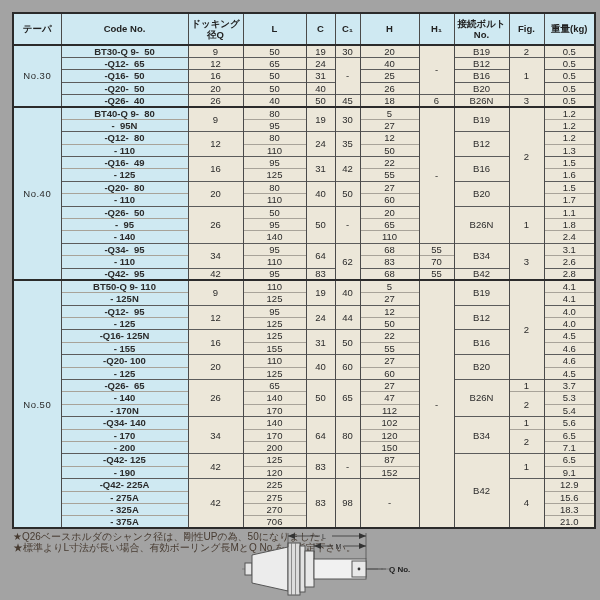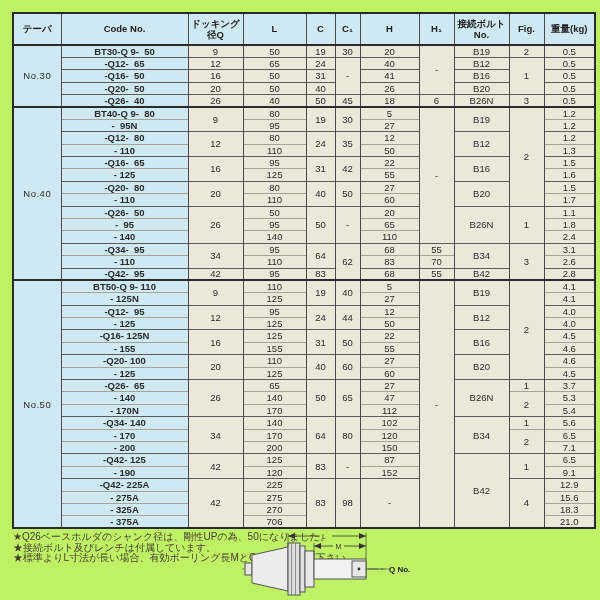--- a/index.html
+++ b/index.html
@@ -1,17 +1,17 @@
 <!DOCTYPE html>
 <html><head>
 <meta charset="utf-8">
 <style>
   html,body {margin:0; padding:0;}
   .page {
-    position:relative; width:600px; height:600px; background:#bef264;
+    position:relative; width:600px; height:600px; background:#a3a3a3;
     font-family:"Liberation Sans", sans-serif; overflow:hidden;
   }
   table.spec {
     position:absolute; left:12px; top:12px; width:582px;
     border-collapse:collapse; table-layout:fixed;
     border:2px solid #2b2b2b;
   }
   table.spec th {
     background:#cfe9f2; font-size:9.5px; font-weight:bold; color:#222;
     white-space:pre-line; line-height:1.2; padding:0; height:30px;
@@ -96,21 +96,21 @@
           <td class="vc">40</td>
           <td class="vc">B12</td>
           <td rowspan="3" class="vc">1</td>
           <td class="vc">0.5</td>
         </tr>
         <tr class="grp">
           <td class="cc">-Q16-  50</td>
           <td class="vc">16</td>
           <td class="vc">50</td>
           <td class="vc">31</td>
-          <td class="vc">41</td>
+          <td class="vc">25</td>
           <td class="vc">B16</td>
           <td class="vc">0.5</td>
         </tr>
         <tr class="grp">
           <td class="cc">-Q20-  50</td>
           <td class="vc">20</td>
           <td class="vc">50</td>
           <td class="vc">40</td>
           <td class="vc">26</td>
           <td class="vc">B20</td>
@@ -157,21 +157,21 @@
           <td rowspan="2" class="vc">B12</td>
           <td class="vc">1.2</td>
         </tr>
         <tr class="">
           <td class="cc">- 110</td>
           <td class="vc">110</td>
           <td class="vc">50</td>
           <td class="vc">1.3</td>
         </tr>
         <tr class="grp">
-          <td class="cc">-Q16-  65</td>
+          <td class="cc">-Q16-  49</td>
           <td rowspan="2" class="vc">16</td>
           <td class="vc">95</td>
           <td rowspan="2" class="vc">31</td>
           <td rowspan="2" class="vc">42</td>
           <td class="vc">22</td>
           <td rowspan="2" class="vc">B16</td>
           <td class="vc">1.5</td>
         </tr>
         <tr class="">
           <td class="cc">- 125</td>
@@ -402,21 +402,20 @@
         <tr class="">
           <td class="cc">- 375A</td>
           <td class="vc">706</td>
           <td class="vc">21.0</td>
         </tr>
       </tbody>
   </table>
 
   <div class="footnotes">
     <div class="fn">★Q26ベースホルダのシャンク径は、剛性UPの為、50になりました。</div>
-    <div class="fn">★接続ボルト及びレンチは付属しています。</div>
     <div class="fn">★標準よりL寸法が長い場合、有効ボーリング長MとQ No.をご指定下さい。</div>
   </div>
 
   <svg class="diagram" width="190" height="72" viewBox="0 0 190 72">
     <defs>
       <marker id="arr" markerWidth="8" markerHeight="8" refX="7" refY="3" orient="auto" markerUnits="userSpaceOnUse">
         <path d="M0,0 L7,3 L0,6 Z" fill="#333"></path>
       </marker>
       <marker id="arrL" markerWidth="8" markerHeight="8" refX="0" refY="3" orient="auto" markerUnits="userSpaceOnUse">
         <path d="M7,0 L0,3 L7,6 Z" fill="#333"></path>

